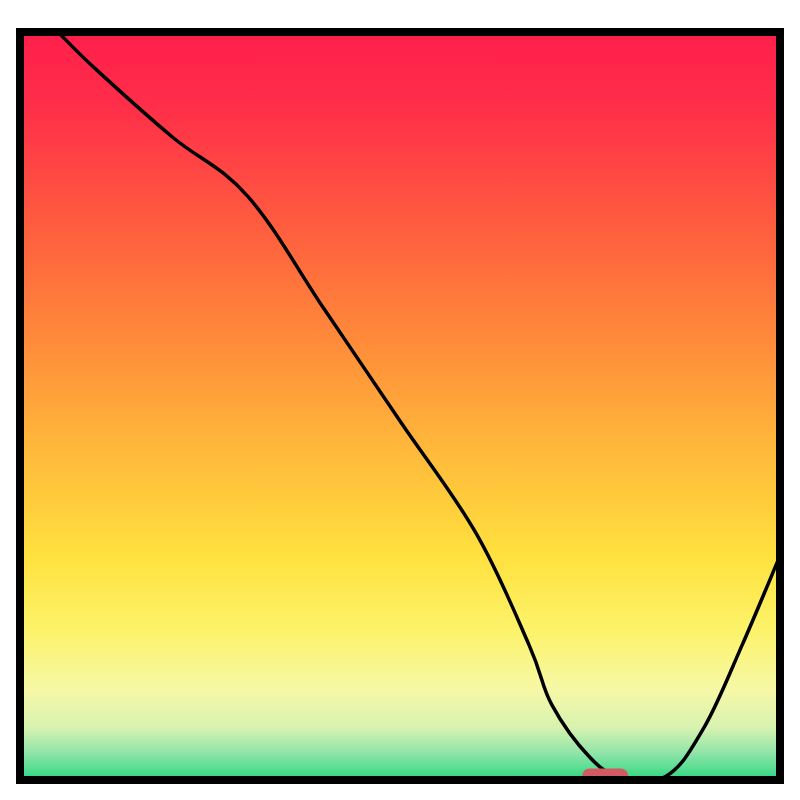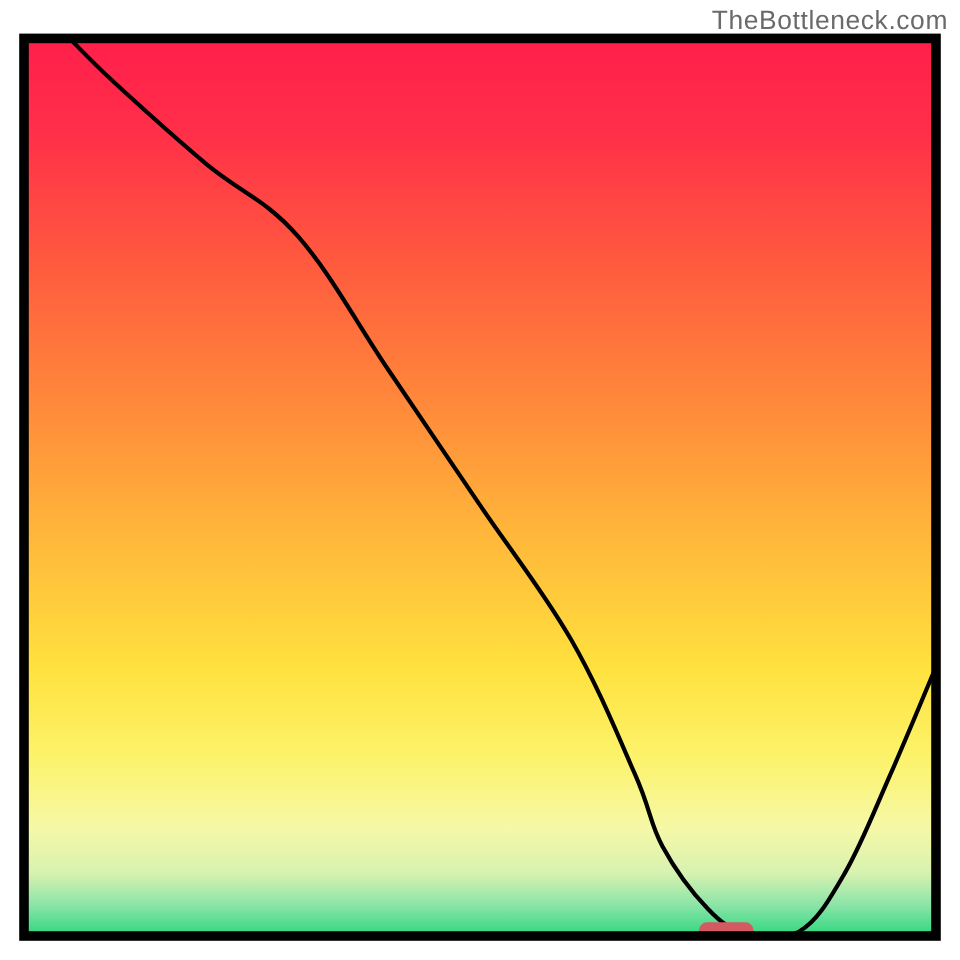--- a/index.html
+++ b/index.html
@@ -58,14 +58,13 @@
 
     <g id="curve-group" clip-path="url(#plot-clip)">
       <path id="curve-path" fill="none" stroke-linecap="round" stroke-linejoin="round" d="M 58 32 C 64.84 38.732, 75.48 50.55039999999997, 96 69.39999999999998 C 116.52 88.24959999999999, 144.64 113.83120000000004, 172 136.72000000000003 C 199.36 159.60880000000003, 220.64 165.59279999999995, 248 196.55999999999995 C 275.36 227.52719999999994, 296.64 268.368, 324 308.76 C 351.36 349.152, 372.64 380.56800000000004, 400 420.96000000000004 C 427.36 461.35200000000003, 452.74399999999997 492.768, 476 533.16 C 499.25600000000003 573.5519999999999, 515.5200000000001 614.3928, 529.2 645.36 C 542.88 676.3272000000001, 541.056 685.004, 552 705.2 C 562.944 725.3960000000001, 577.688 744.7692, 590 757.56 C 602.312 770.3507999999999, 606.72 772.894, 620.4 776.26 C 634.0799999999999 779.626, 650.952 785.0116, 666 776.26 C 681.048 767.5083999999999, 690.32 751.202, 704 727.64 C 717.68 704.078, 728.32 676.3272, 742 645.36 C 755.68 614.3928000000001, 773.16 571.7568, 780 555.6" stroke="#000000" stroke-width="3.5"></path>
     </g>
 
     <rect id="marker-rect" rx="7" ry="7" x="582.4" y="768.512" width="45.6" height="14" fill="#d25a63"></rect>
 
     <rect id="frame-rect" fill="none" x="20" y="32" width="760" height="748" stroke="#000000" stroke-width="8"></rect>
   </svg>
 
-  <div class="watermark">TheBottleneck.com</div>
 </div>
 
 </body></html>

